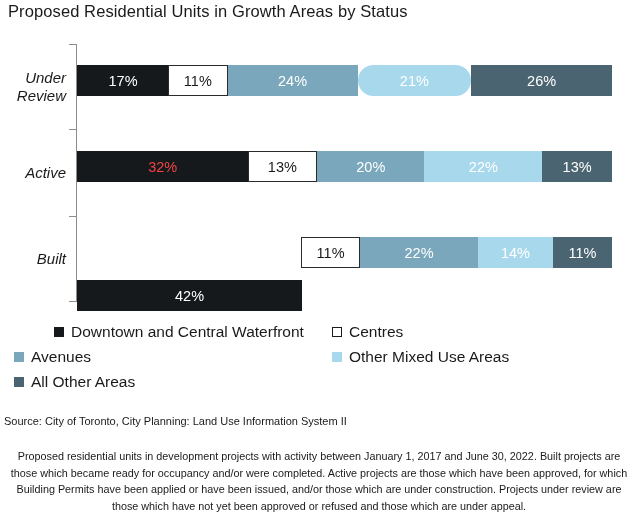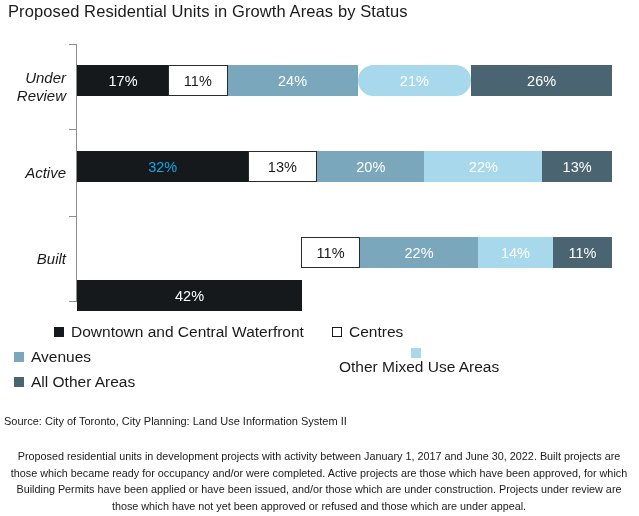--- a/index.html
+++ b/index.html
@@ -130,21 +130,21 @@
     width: 10px;
     height: 10px;
     margin-right: 7px;
     flex: 0 0 auto;
     box-sizing: border-box;
   }
   .legend-swatch.bordered { border: 1px solid #1a1a1a; }
   #legend-0 { left: 4px;   top: 3px; padding-left: 40px; }
   #legend-1 { left: 322px; top: 3px; }
   #legend-2 { left: 4px;   top: 28px; }
-  #legend-3 { left: 329px; top: 28px; flex-direction: column; }
+  #legend-3 { left: 322px; top: 28px; }
   #legend-4 { left: 4px;   top: 53px; }
 
   
   #source-text {
     position: absolute;
     left: 4px;
     top: 415px;
     font-size: 11px;
     color: #1a1a1a;
     white-space: nowrap;
@@ -190,21 +190,21 @@
         </div>
         <div class="seg light-on-dark" style="flex: 0 0 26.2626%; background: rgb(74, 101, 113); color: rgb(255, 255, 255);">
           <span>26%</span>
         </div>
       </div>
   </div>
 
   <div class="cat-row" id="row-1">
     <div class="cat-label">Active</div>
     <div class="bar">
-        <div class="seg light-on-dark" style="flex: 0 0 32%; background: rgb(22, 25, 28); color: #0ea5e9;">
+        <div class="seg light-on-dark" style="flex: 0 0 32%; background: rgb(22, 25, 28); color: #ef4444;">
           <span>32%</span>
         </div>
         <div class="seg dark-on-light outlined" style="flex: 0 0 13%; background: rgb(255, 255, 255); color: rgb(26, 26, 26);">
           <span>13%</span>
         </div>
         <div class="seg light-on-dark" style="flex: 0 0 20%; background: rgb(123, 167, 188); color: rgb(255, 255, 255);">
           <span>20%</span>
         </div>
         <div class="seg light-on-dark" style="flex: 0 0 22%; background: rgb(168, 216, 236); color: rgb(255, 255, 255);">
           <span>22%</span>

